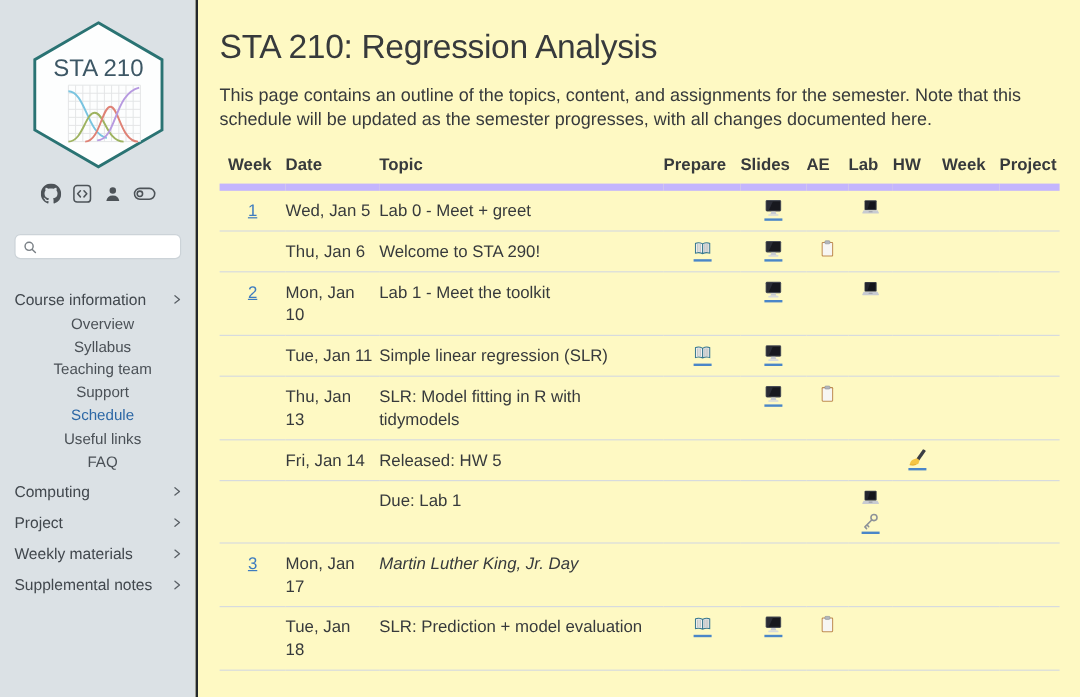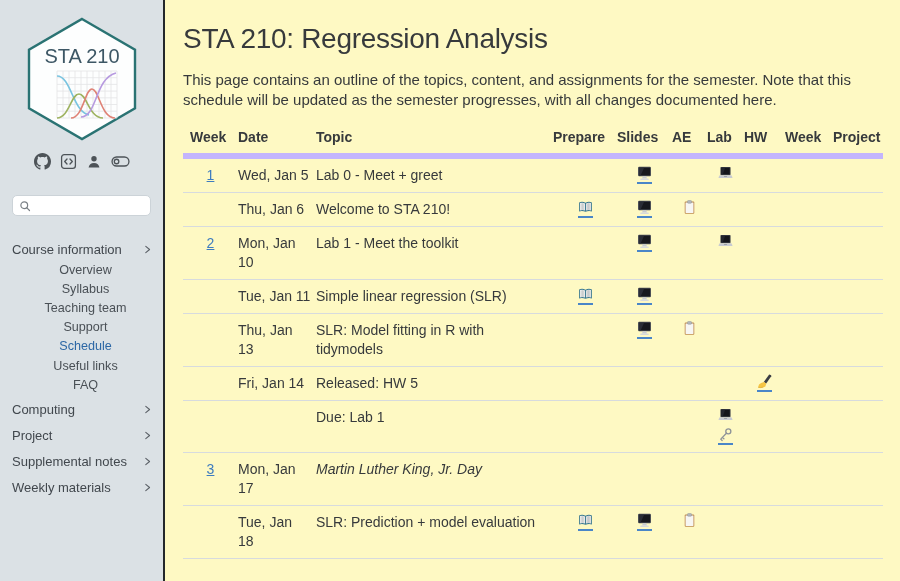--- a/index.html
+++ b/index.html
@@ -123,29 +123,29 @@
         <div class="nav-group">
           <div class="nav-section">
             <span>Project</span>
             <span class="chev"><svg width="11" height="11" viewBox="0 0 16 16" fill="none" stroke="#5a6066" stroke-width="1.6" stroke-linecap="round" stroke-linejoin="round">
                 <path d="M5.5 3.5 11 8l-5.5 4.5"></path>
               </svg></span>
           </div>
         </div>
         <div class="nav-group">
           <div class="nav-section">
-            <span>Supplemental notes</span>
+            <span>Weekly materials</span>
             <span class="chev"><svg width="11" height="11" viewBox="0 0 16 16" fill="none" stroke="#5a6066" stroke-width="1.6" stroke-linecap="round" stroke-linejoin="round">
                 <path d="M5.5 3.5 11 8l-5.5 4.5"></path>
               </svg></span>
           </div>
         </div>
         <div class="nav-group">
           <div class="nav-section">
-            <span>Weekly materials</span>
+            <span>Supplemental notes</span>
             <span class="chev"><svg width="11" height="11" viewBox="0 0 16 16" fill="none" stroke="#5a6066" stroke-width="1.6" stroke-linecap="round" stroke-linejoin="round">
                 <path d="M5.5 3.5 11 8l-5.5 4.5"></path>
               </svg></span>
           </div>
         </div>
       </nav>
   </aside>
 
   <div class="divider"></div>
 
@@ -209,21 +209,21 @@
                   </svg></span>
               </div>
             </td>
             <td class="icon-cell"></td>
             <td class="icon-cell"></td>
             <td class="icon-cell"></td>
           </tr>
           <tr>
             <td class="week-cell"></td>
             <td class="date-cell">Thu, Jan 6</td>
-            <td class="topic-cell">Welcome to STA 210!</td>
+            <td class="topic-cell">Welcome to STA 290!</td>
             <td class="icon-cell">
               <div class="icon-line">
                 <a href="#" class="icon-wrap linked"><svg width="15" height="15" viewBox="0 0 16 16">
                     <path d="M1.2 2.6Q4.6 1.2 8 2.9 11.4 1.2 14.8 2.6V12.2Q11.4 11 8 12.6 4.6 11 1.2 12.2Z" fill="#37778f"></path>
                     <path d="M2.1 3.3Q4.9 2.3 7.5 3.6V11.3Q4.9 10.3 2.1 11.1Z" fill="#f3f3f1"></path>
                     <path d="M13.9 3.3Q11.1 2.3 8.5 3.6V11.3Q11.1 10.3 13.9 11.1Z" fill="#e8e8e6"></path>
                     <path d="M3.4 3.6V10.7M4.8 3.4V10.5M6.1 3.6V10.7M9.9 3.6V10.7M11.2 3.4V10.5M12.6 3.6V10.7" stroke="#b6babd" stroke-width="0.7"></path>
                   </svg></a>
               </div>
             </td>

